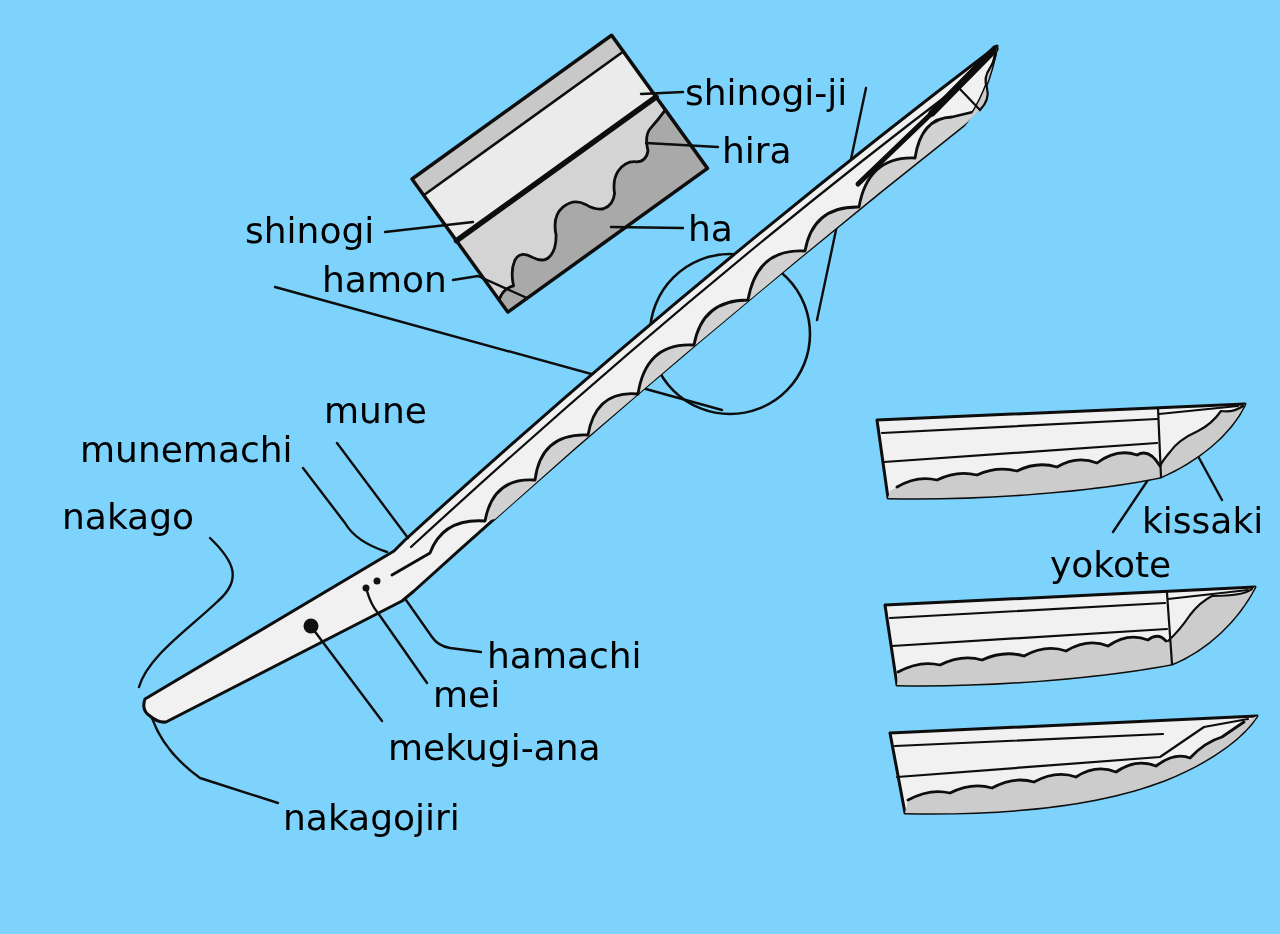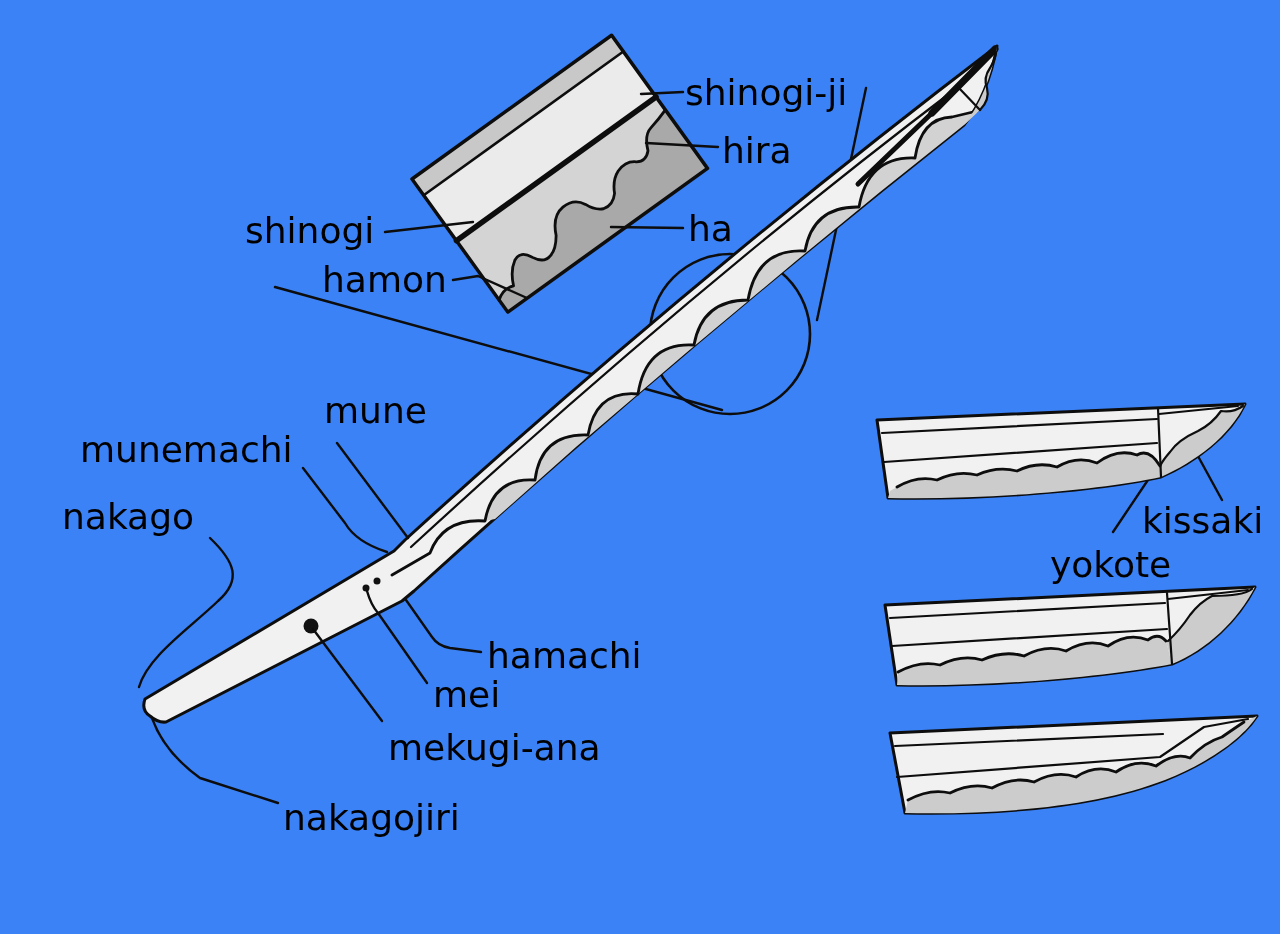--- a/index.html
+++ b/index.html
@@ -1,16 +1,16 @@
 <!DOCTYPE html>
 <html><head>
 <meta charset="utf-8">
 <style>
   html,body{margin:0;padding:0;background:#ffffff;}
-  .stage{position:relative;width:1280px;height:934px;background:#3b82f6;overflow:hidden;}
+  .stage{position:relative;width:1280px;height:934px;background:#7dd3fc;overflow:hidden;}
   svg{display:block;}
   .ln{fill:none;stroke:#0d0d0d;stroke-linecap:round;stroke-linejoin:round;}
   .thin{stroke-width:2.2;}
   .leader{stroke-width:2.4;}
   .wave{stroke-width:2.8;}
   text{font-family:"DejaVu Sans","Liberation Sans",sans-serif;font-size:36px;fill:#000000;}
 </style>
 </head>
 <body>
 

